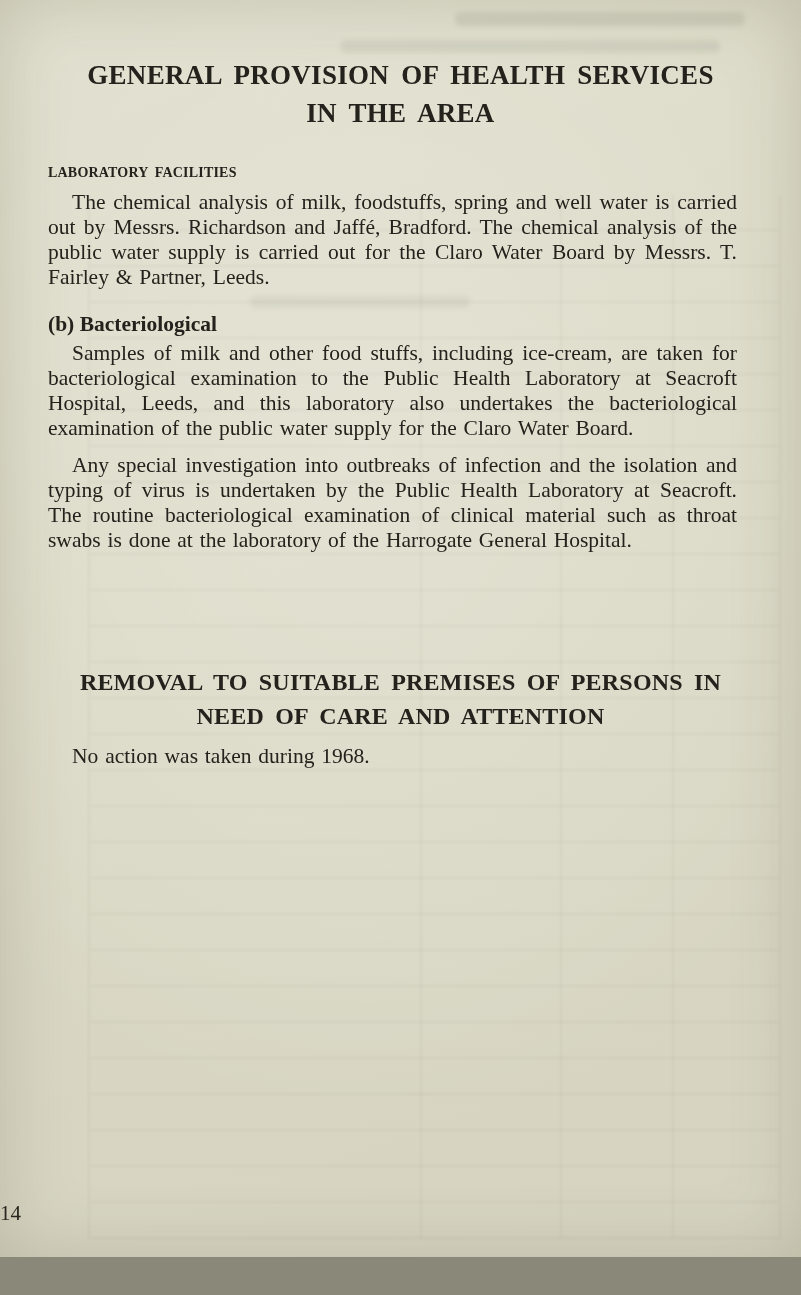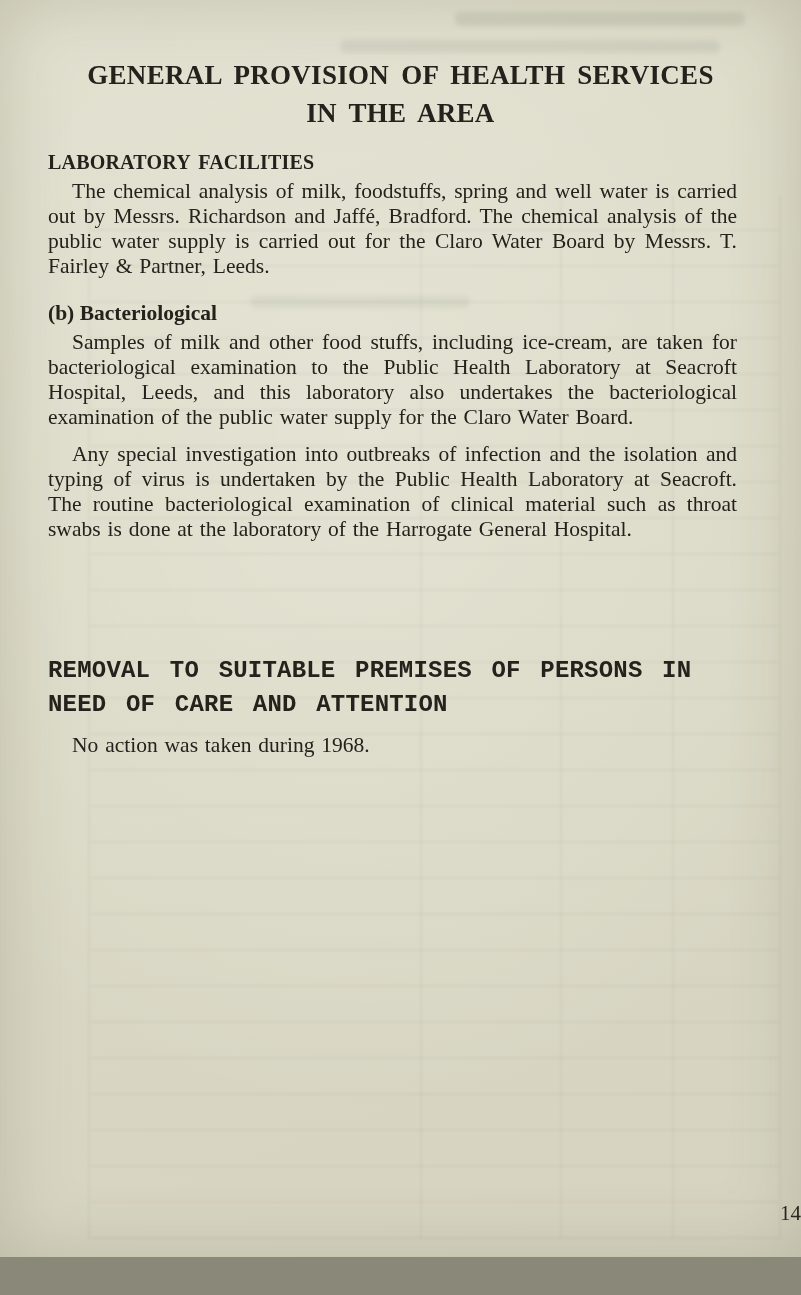--- a/index.html
+++ b/index.html
@@ -78,22 +78,22 @@
     margin: 0;
     font-size: 27px;
     font-weight: bold;
     line-height: 38px;
     text-align: center;
     word-spacing: 5px;
     letter-spacing: 0.3px;
   }
   .main-title .line { display: block; }
   .section-heading {
-    margin: 17px 0 0 0;
-    font-size: 20px;
+    margin: 28px 0 0 0;
+    font-size: 14px;
     font-weight: bold;
     line-height: 26px;
     word-spacing: 3px;
     letter-spacing: 0.2px;
   }
   .sub-heading {
     margin: 23px 0 0 0;
     font-size: 21.5px;
     font-weight: bold;
     line-height: 26px;
@@ -106,35 +106,35 @@
     text-indent: 24px;
     word-spacing: 1.5px;
   }
   .body-para.space-above { margin-top: 12px; }
   .sub-heading.space-b { margin-top: 21px; }
   .removal-heading {
     margin: 112px 0 0 0;
     font-size: 24px;
     font-weight: bold;
     line-height: 34px;
+    text-align: center;
     word-spacing: 5px;
     letter-spacing: 0.2px;
-    font-family: Liberation Mono, monospace;
   }
   .removal-heading .line { display: block; }
   .no-action {
     margin-top: 11px;
     text-align: left;
   }
   .page-number {
     position: absolute;
     top: 1200px;
     left: 0;
     width: 100%;
-    text-align: right;
+    text-align: left;
     font-size: 21px;
     line-height: 26px;
     color: #24221c;
   }
 </style>
 </head>
 <body>
 
 <div class="page">
 

